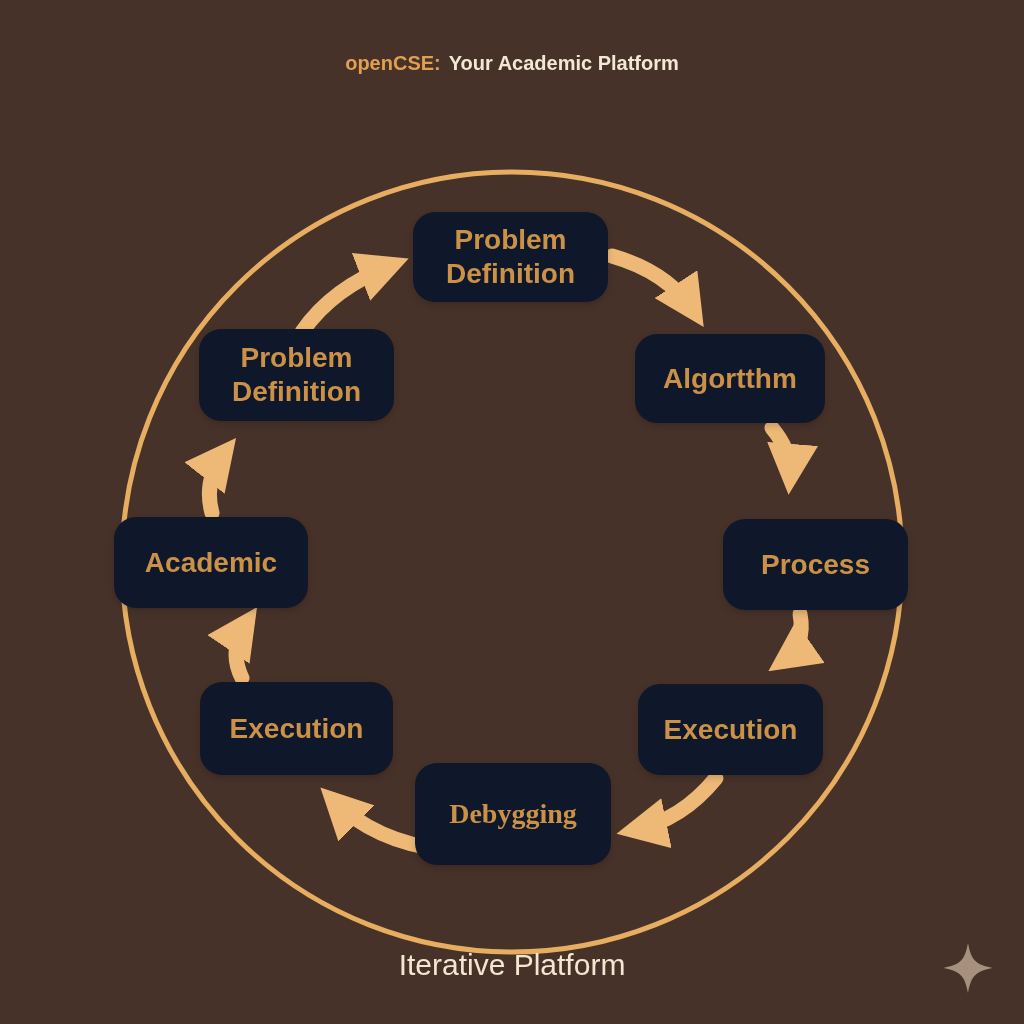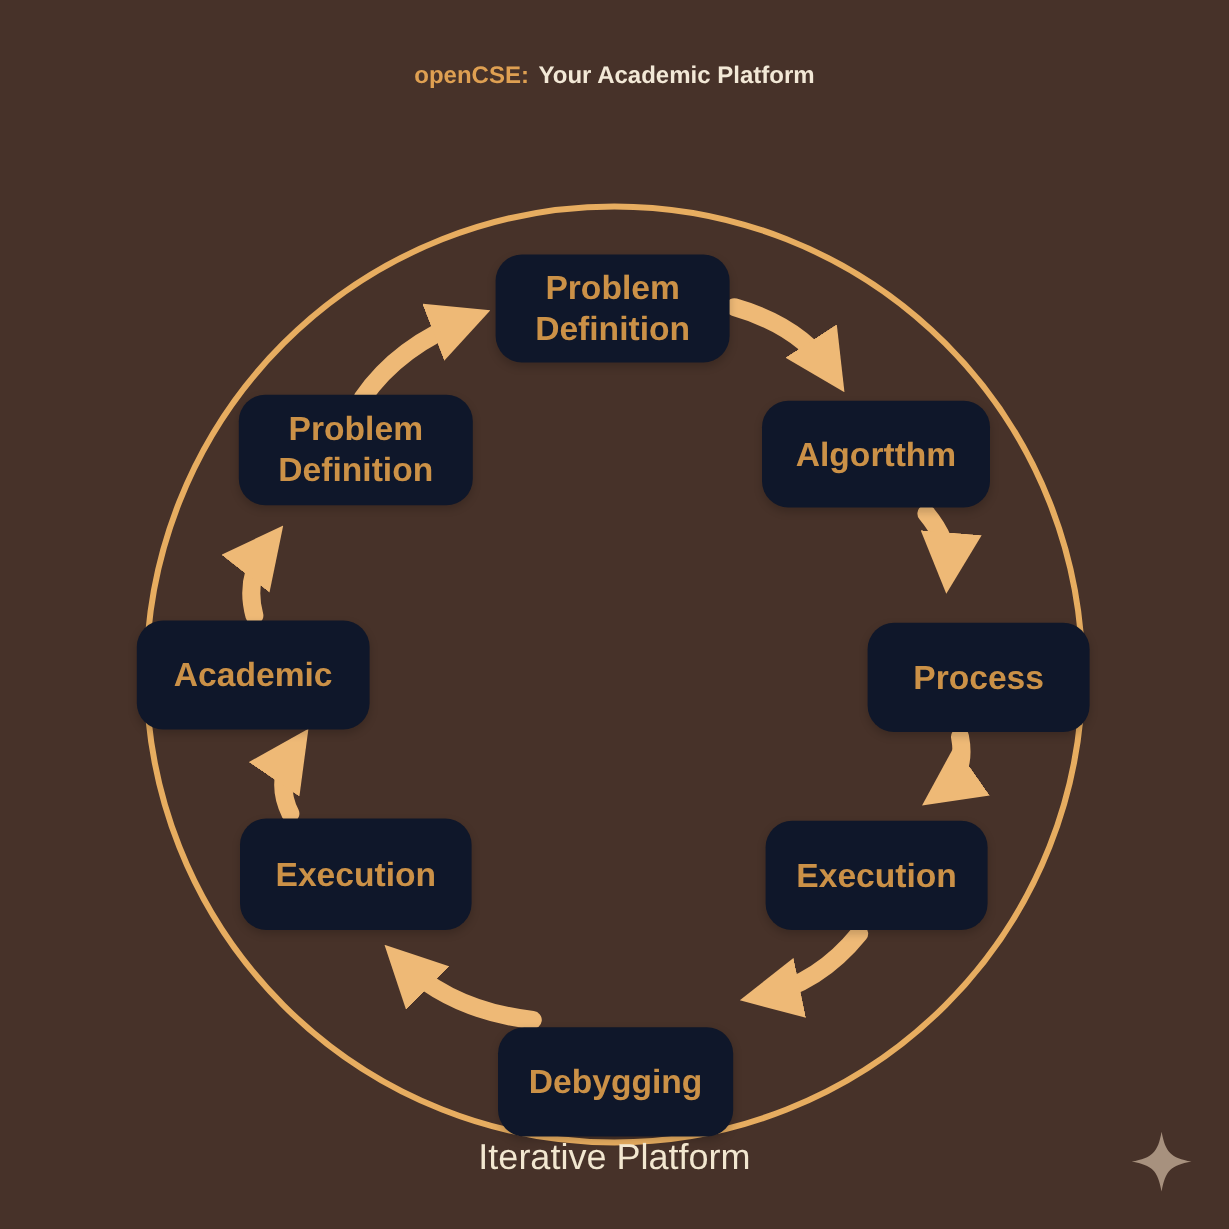--- a/index.html
+++ b/index.html
@@ -122,21 +122,21 @@
   </svg>
 
   <div class="node" style="left:413px; top:212px; width:195px; height:90px;">Problem Definition</div>
 
   <div class="node" style="left:635px; top:334px; width:190px; height:89px;">Algortthm</div>
 
   <div class="node" style="left:723px; top:519px; width:185px; height:91px;">Process</div>
 
   <div class="node" style="left:638px; top:684px; width:185px; height:91px;">Execution</div>
 
-  <div class="node" style="left:415px; top:856px; width:196px; height:91px;">Debygging</div>
+  <div class="node" style="left:415px; top:763px; width:196px; height:102px;font-family:Liberation Serif, serif;">Debygging</div>
 
   <div class="node" style="left:200px; top:682px; width:193px; height:93px;">Execution</div>
 
   <div class="node" style="left:114px; top:517px; width:194px; height:91px;">Academic</div>
 
   <div class="node" style="left:199px; top:329px; width:195px; height:92px;">Problem Definition</div>
 
   <div class="footer-label">Iterative Platform</div>
 
   <svg class="sparkle" viewBox="0 0 48 48">

